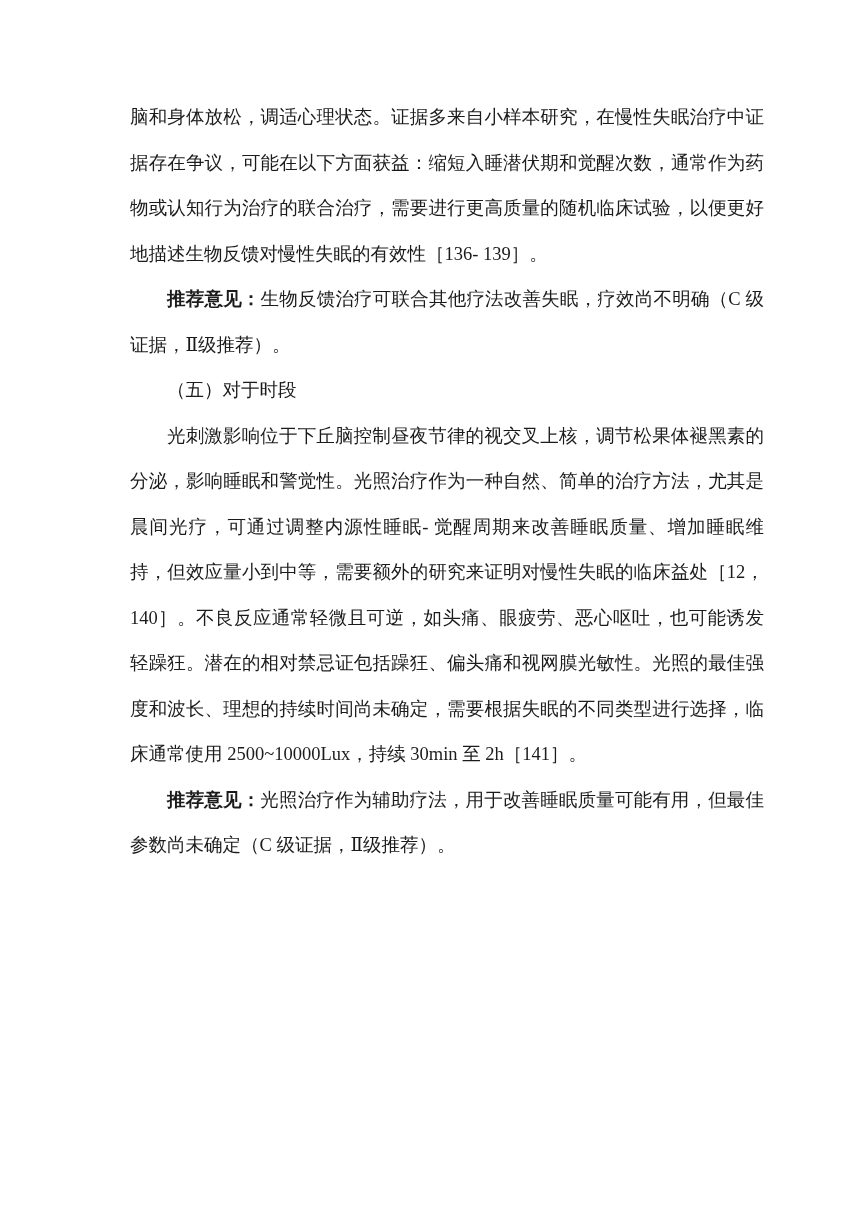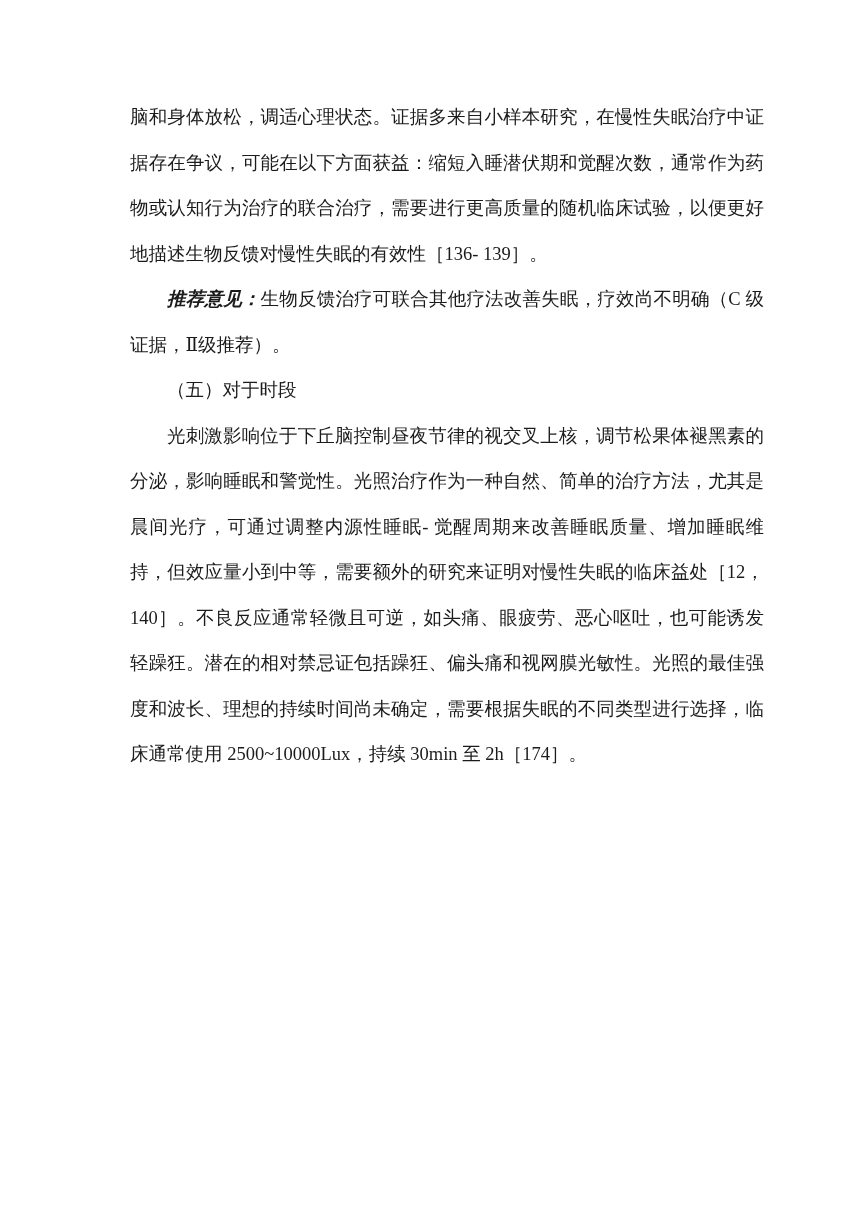--- a/index.html
+++ b/index.html
@@ -29,34 +29,34 @@
   .para {
     margin: 0;
     padding: 0;
     text-indent: 2em;
   }
   .para.no-indent {
     text-indent: 0;
   }
   .lead {
     font-weight: bold;
-    font-style: italic;
   }
 </style>
 </head>
 <body>
 
 <div class="page">
   <div class="content">
 
     <p class="para no-indent">脑和身体放松，调适心理状态。证据多来自小样本研究，在慢性失眠治疗中证据存在争议，可能在以下方面获益：缩短入睡潜伏期和觉醒次数，通常作为药物或认知行为治疗的联合治疗，需要进行更高质量的随机临床试验，以便更好地描述生物反馈对慢性失眠的有效性［136- 139］。</p>
 
     <p class="para"><span class="lead">推荐意见：</span><span>生物反馈治疗可联合其他疗法改善失眠，疗效尚不明确（C 级证据，Ⅱ级推荐）。</span></p>
 
     <p class="para">（五）对于时段</p>
 
-    <p class="para">光刺激影响位于下丘脑控制昼夜节律的视交叉上核，调节松果体褪黑素的分泌，影响睡眠和警觉性。光照治疗作为一种自然、简单的治疗方法，尤其是晨间光疗，可通过调整内源性睡眠- 觉醒周期来改善睡眠质量、增加睡眠维持，但效应量小到中等，需要额外的研究来证明对慢性失眠的临床益处［12，140］。不良反应通常轻微且可逆，如头痛、眼疲劳、恶心呕吐，也可能诱发轻躁狂。潜在的相对禁忌证包括躁狂、偏头痛和视网膜光敏性。光照的最佳强度和波长、理想的持续时间尚未确定，需要根据失眠的不同类型进行选择，临床通常使用 2500~10000Lux，持续 30min 至 2h［174］。</p>
+    <p class="para">光刺激影响位于下丘脑控制昼夜节律的视交叉上核，调节松果体褪黑素的分泌，影响睡眠和警觉性。光照治疗作为一种自然、简单的治疗方法，尤其是晨间光疗，可通过调整内源性睡眠- 觉醒周期来改善睡眠质量、增加睡眠维持，但效应量小到中等，需要额外的研究来证明对慢性失眠的临床益处［12，140］。不良反应通常轻微且可逆，如头痛、眼疲劳、恶心呕吐，也可能诱发轻躁狂。潜在的相对禁忌证包括躁狂、偏头痛和视网膜光敏性。光照的最佳强度和波长、理想的持续时间尚未确定，需要根据失眠的不同类型进行选择，临床通常使用 2500~10000Lux，持续 30min 至 2h［141］。</p>
 
+    <p class="para"><span class="lead">推荐意见：</span><span>光照治疗作为辅助疗法，用于改善睡眠质量可能有用，但最佳参数尚未确定（C 级证据，Ⅱ级推荐）。</span></p>
 
 
 
   </div>
 </div>
 
 </body></html>

